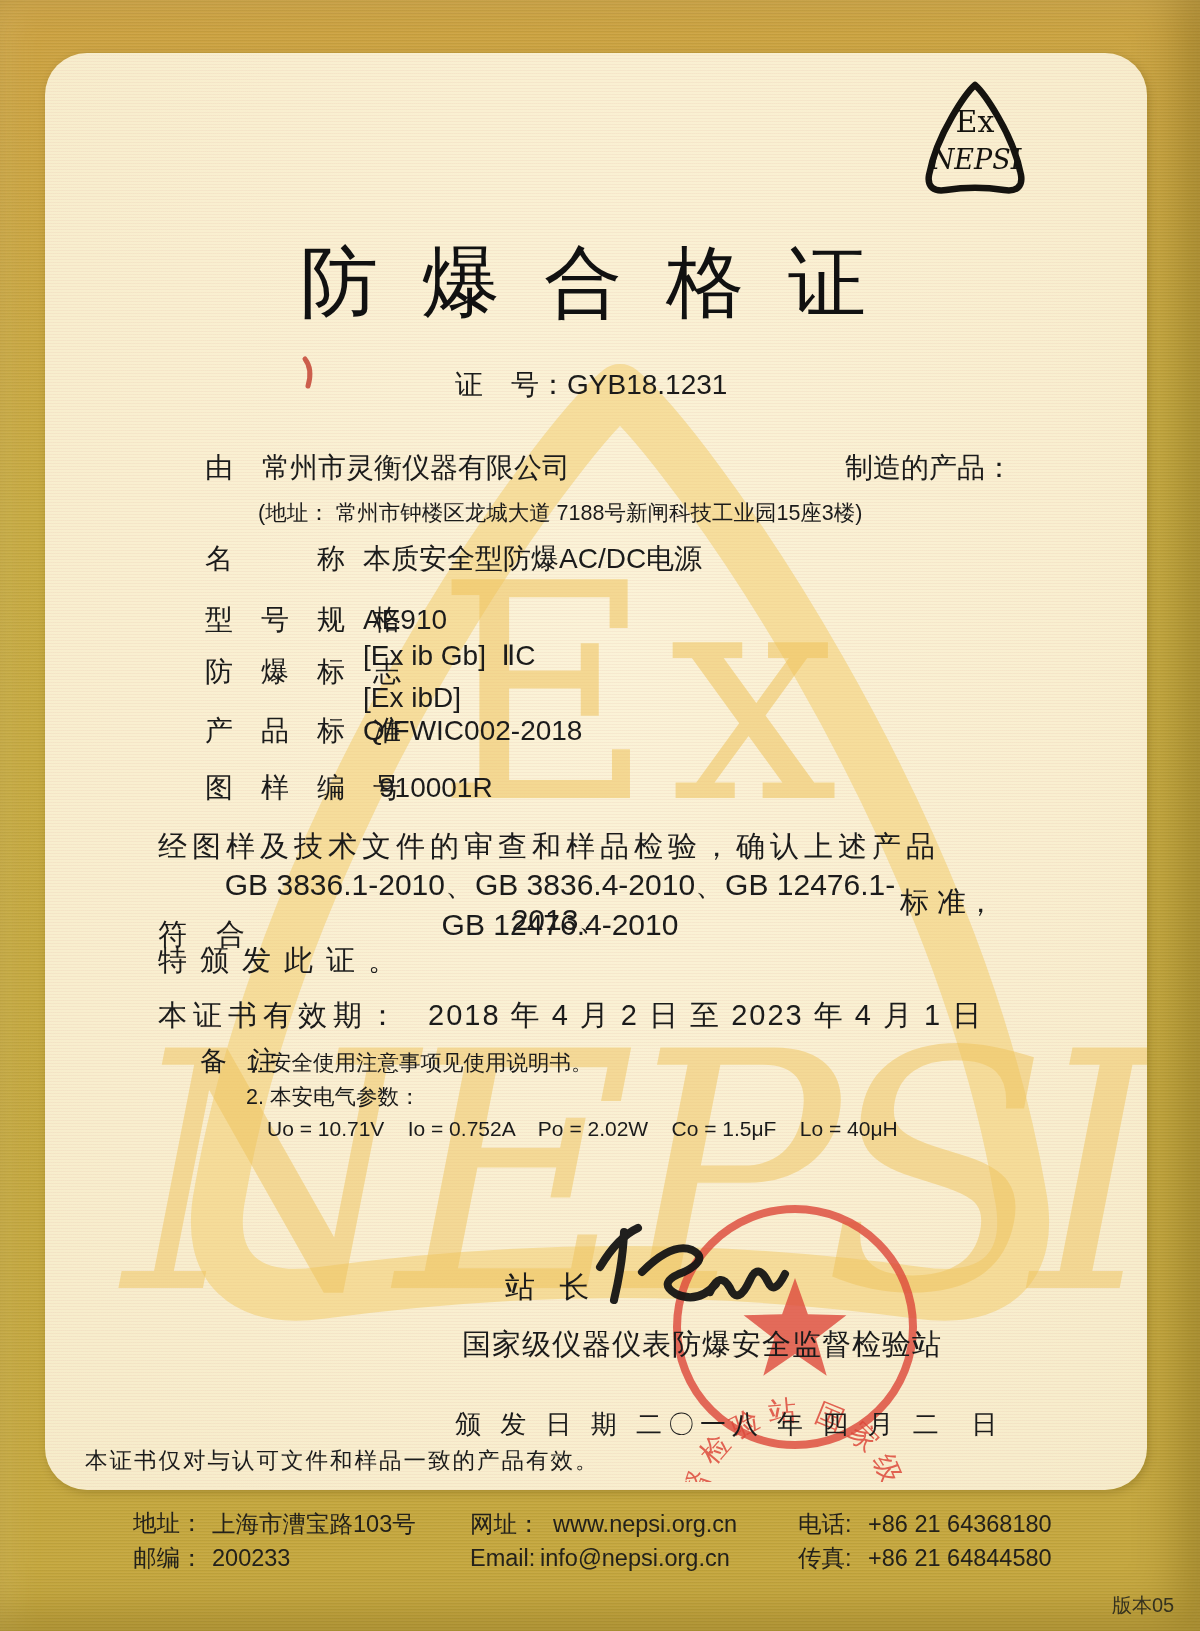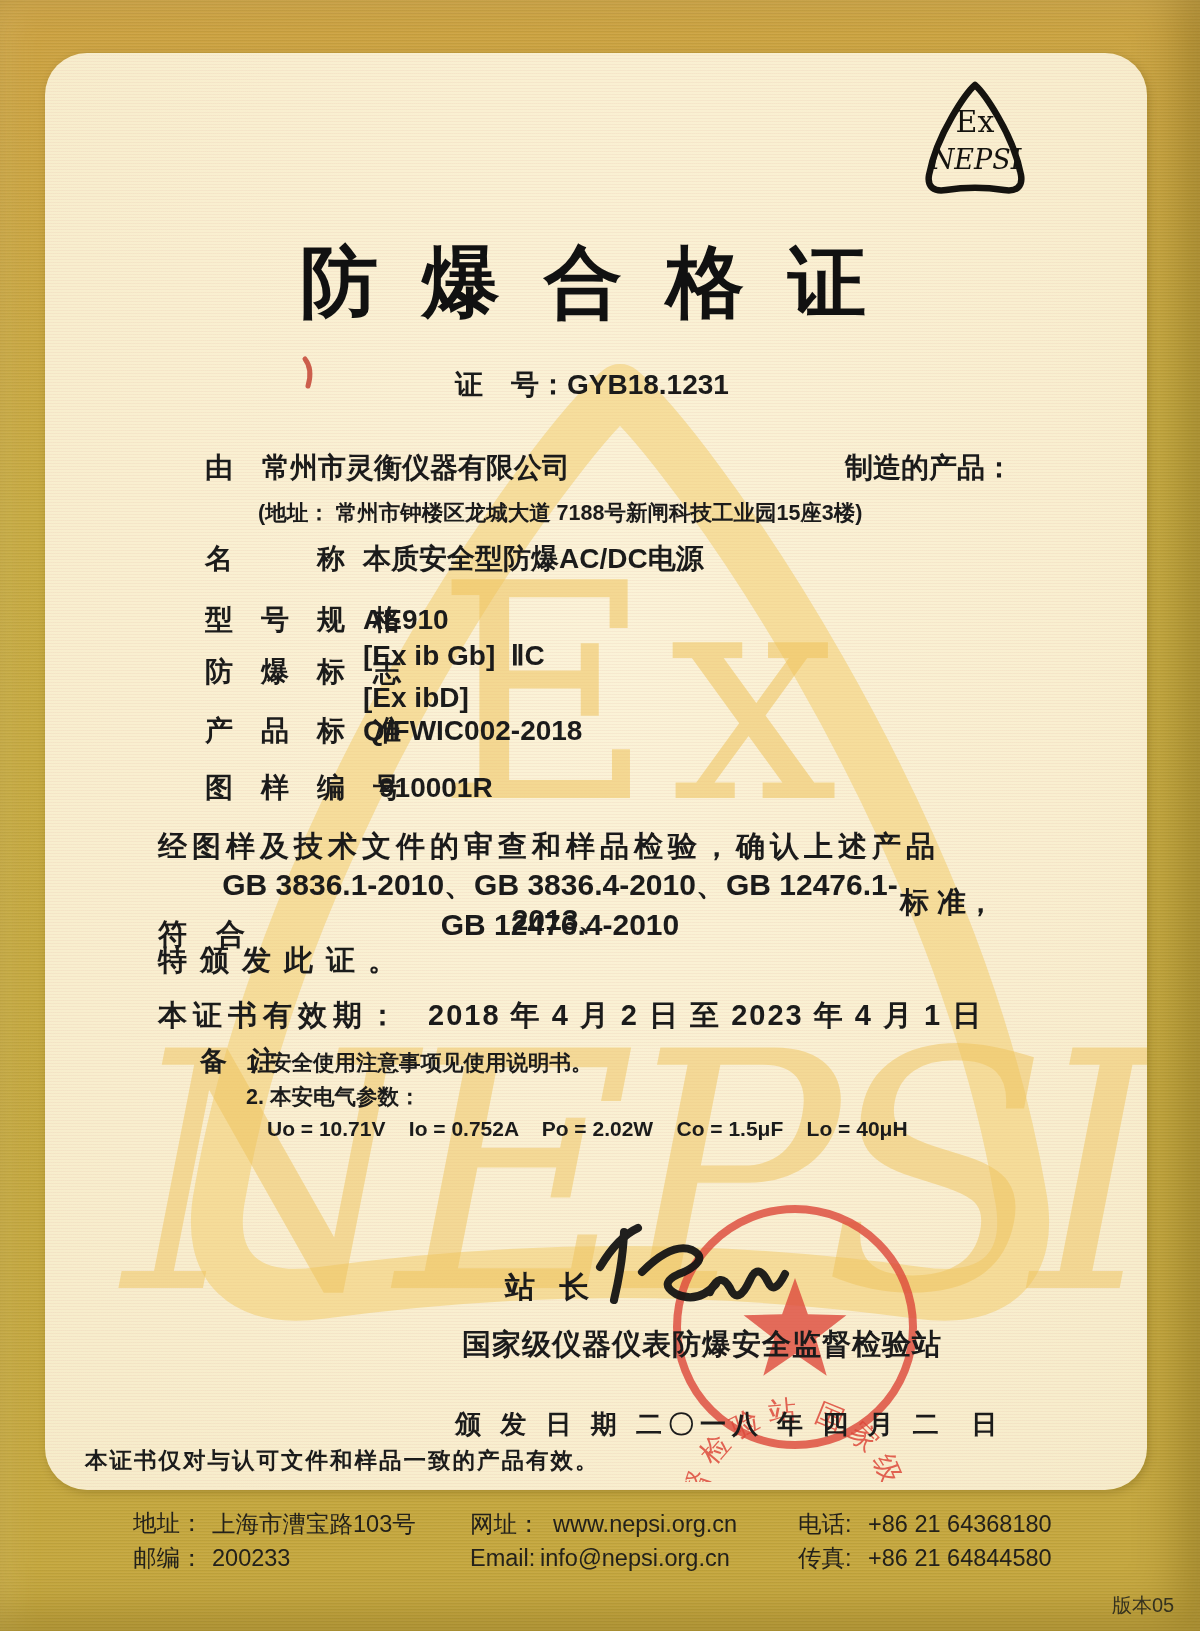--- a/index.html
+++ b/index.html
@@ -10,21 +10,21 @@
       linear-gradient(175deg,#cda243 0%, #c7ab42 30%, #c4a83f 70%, #c6a840 100%);
     box-shadow: inset -22px -14px 45px rgba(80,60,0,.28), inset 14px 10px 30px rgba(255,240,180,.12);
   }
   .paper{position:absolute;left:45px;top:53px;width:1102px;height:1437px;border-radius:42px;
     background:
       repeating-linear-gradient(0deg, rgba(219,160,148,0.12) 0 1px, rgba(255,255,255,0.0) 1px 3px),
       radial-gradient(ellipse at 50% 40%, #fbf3d8 0%, #f9efd0 60%, #f6ecca 100%);
     box-shadow: 2px 3px 8px rgba(80,60,0,.25);
   }
   .abs{position:absolute;}
-  .t{color:#1b1b1b;font-weight:bold;line-height:1.15;}
+  .t{color:#1b1b1b;font-weight:normal;line-height:1.15;}
   .pre{white-space:pre;}
   .wm{position:absolute;left:45px;top:53px;z-index:2;}
   .z3{z-index:3;}
   .z4{z-index:4;}
   .z5{z-index:5;}
   .title{font-size:78px;letter-spacing:44px;color:#111;}
   .certline{font-size:28px;}
   .body28{font-size:28px;}
   .addr{font-size:21.5px;text-align:center;}
   .stmt{font-size:29px;letter-spacing:5px;}

